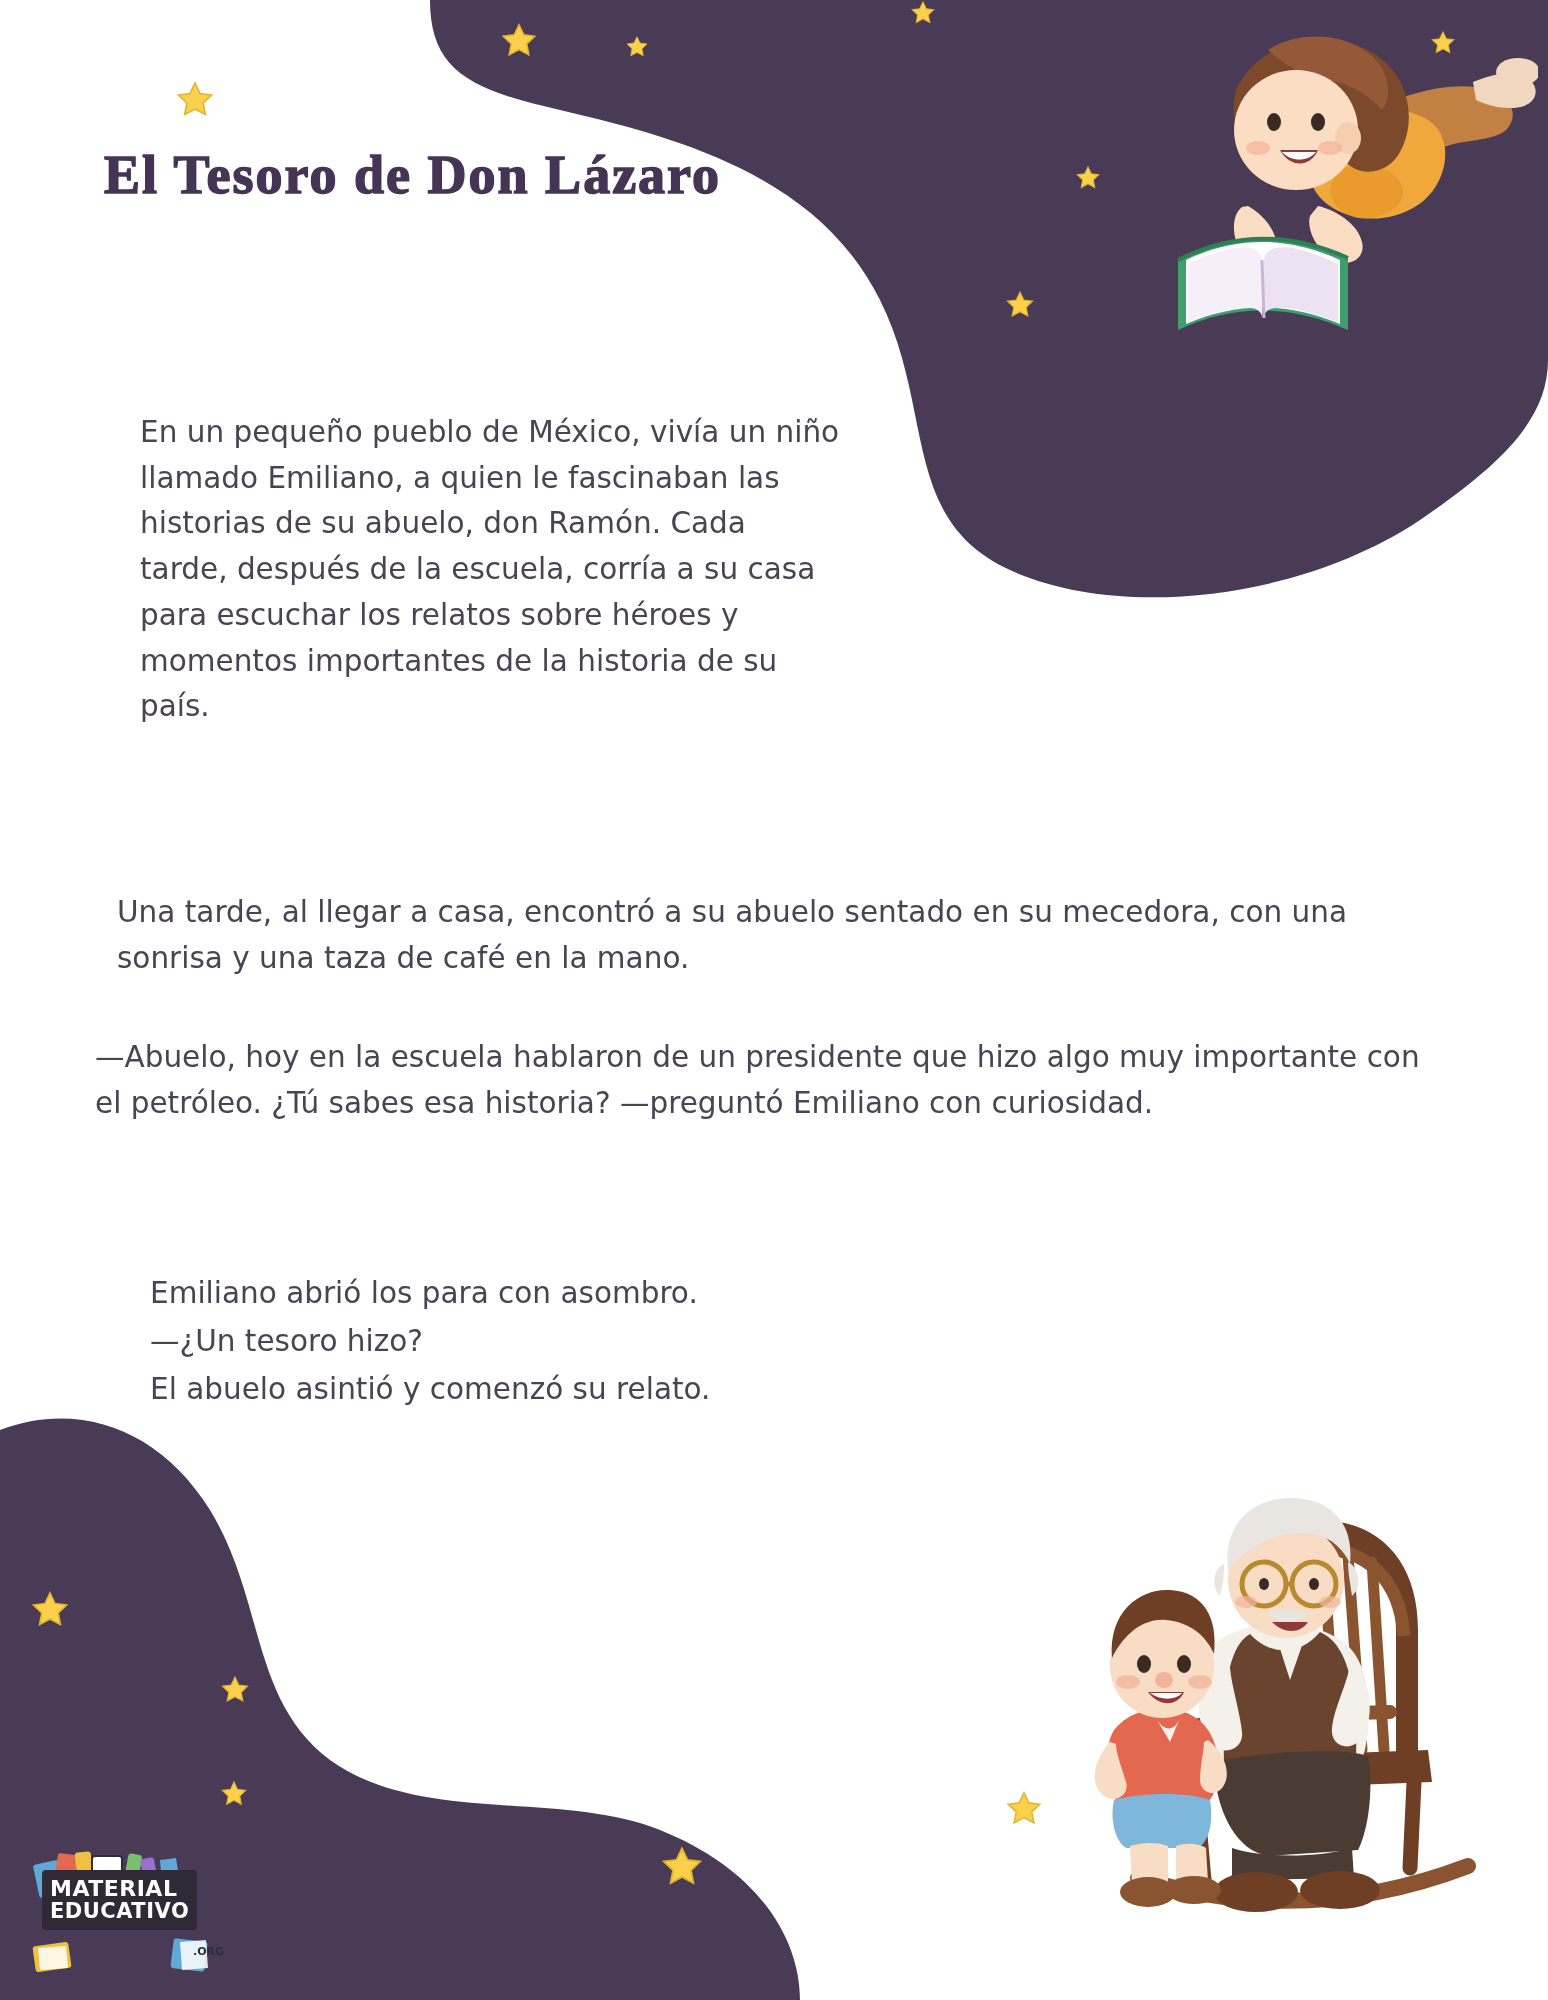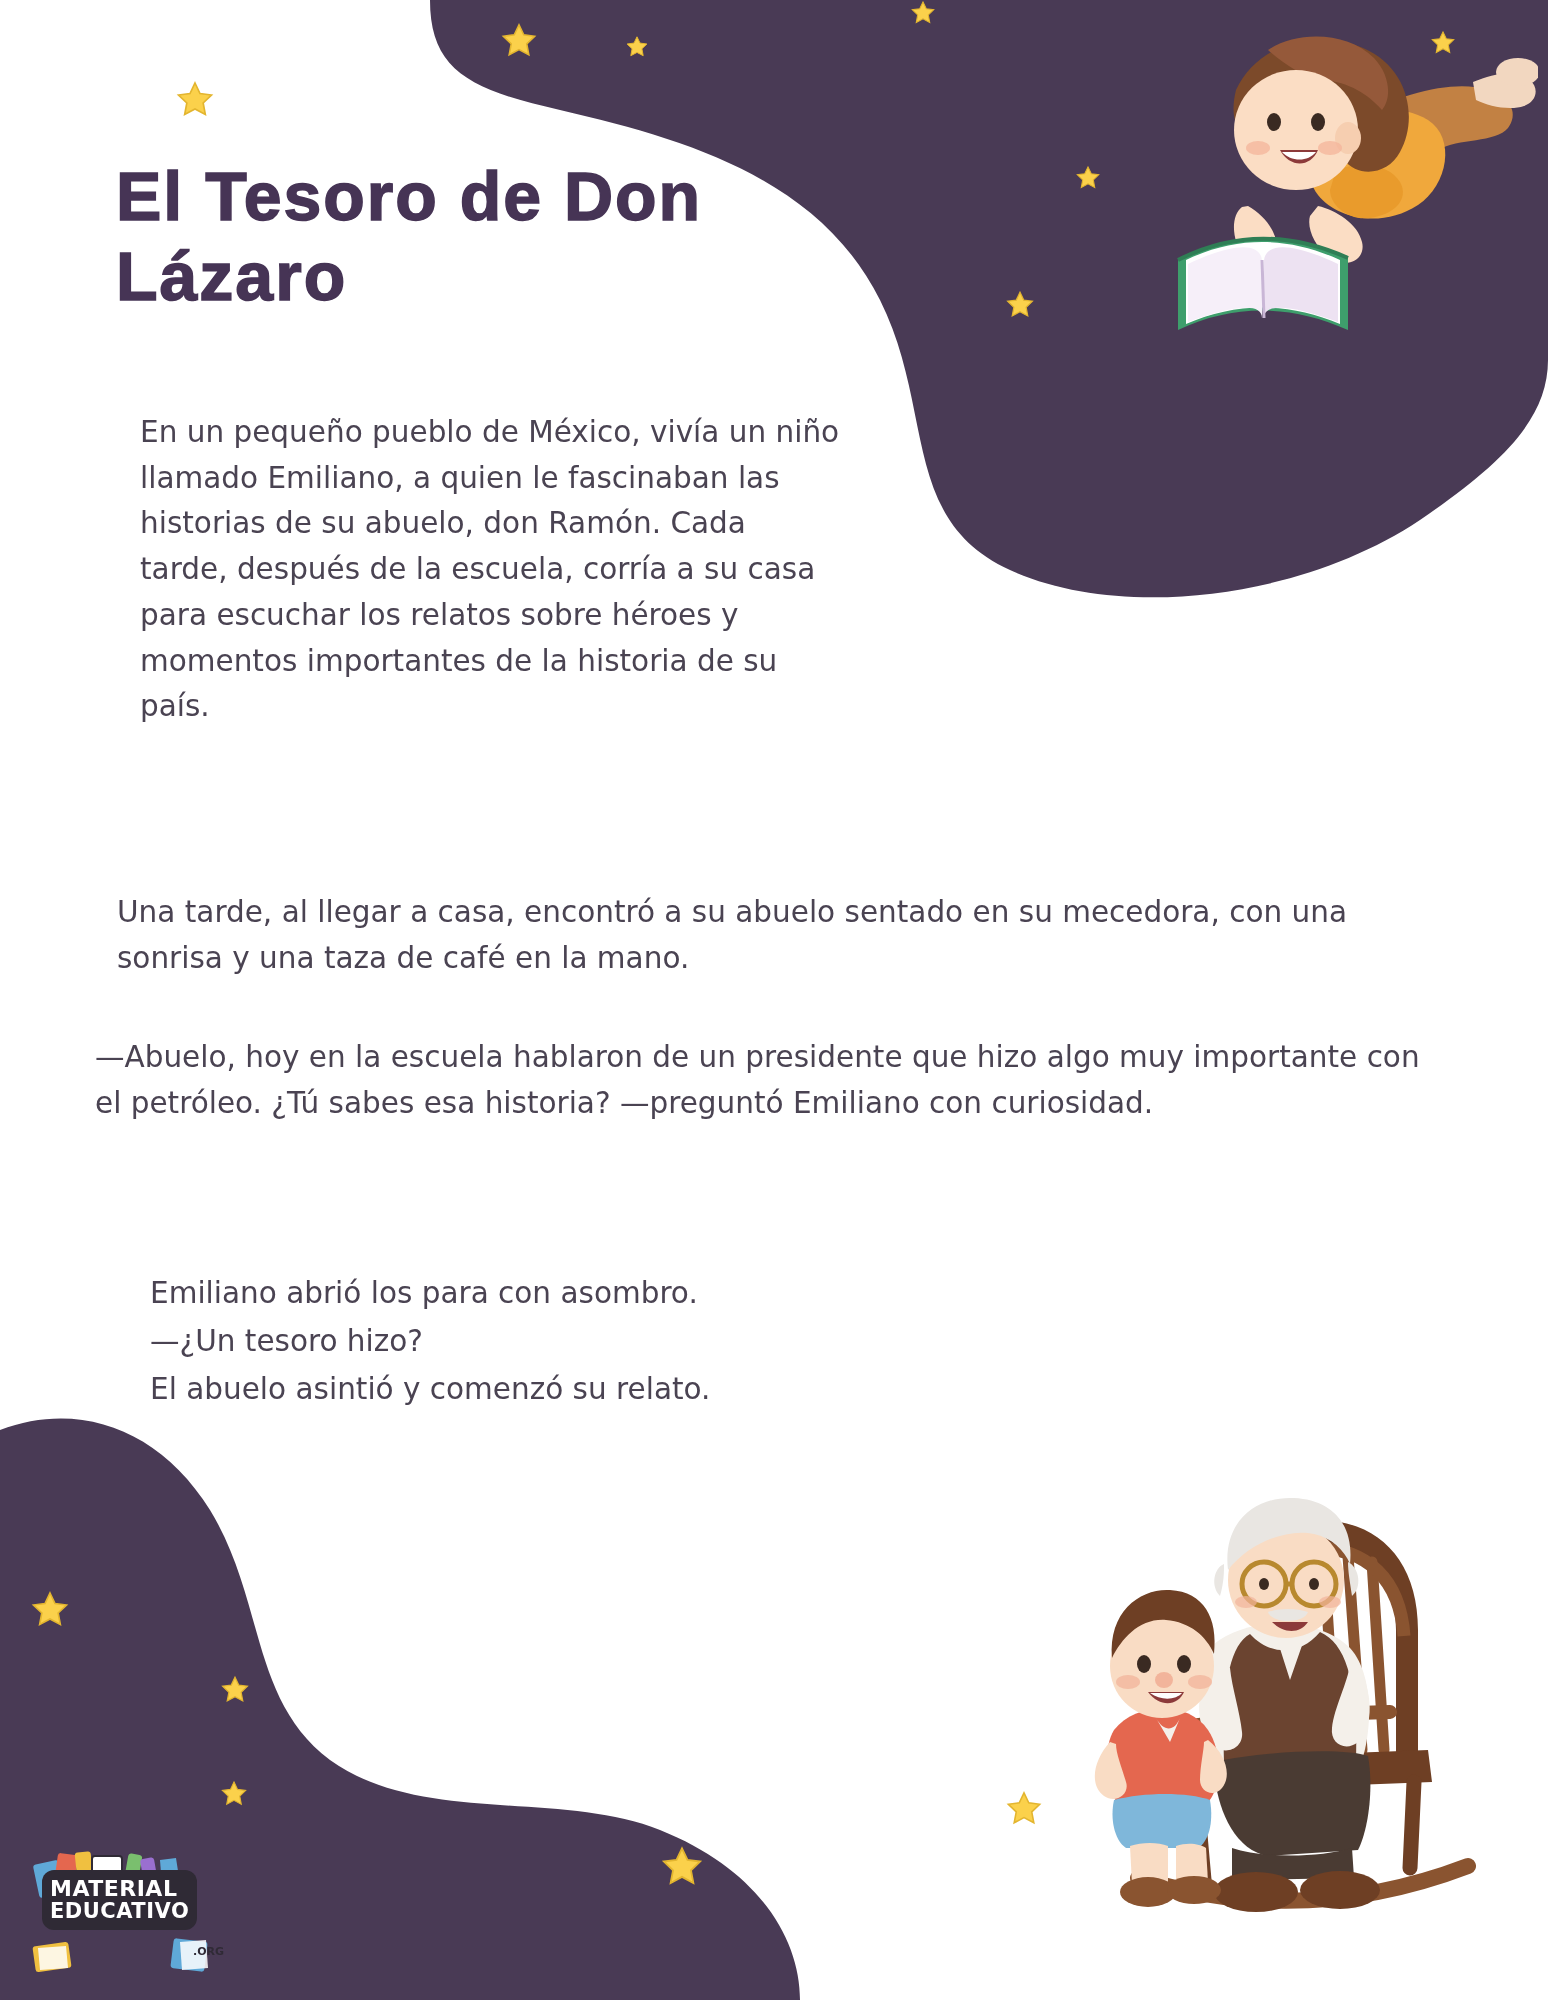--- a/index.html
+++ b/index.html
@@ -41,28 +41,28 @@
   .content {
     position: relative;
     z-index: 5;
   }
 
   .title {
     position: absolute;
     top: 140px;
     left: 100px;
     width: 830px;
-    font-family: Liberation Sans, sans-serif;
+    font-family: Liberation Serif, serif;
     font-weight: bold;
-    font-size: 68px;
+    font-size: 54px;
     line-height: 1.18;
     letter-spacing: 2px;
     color: #463455;
     -webkit-text-stroke: 1.5px #463455;
-    margin: 16px;
+    margin: 4px;
   }
 
   .para {
     position: absolute;
     margin: 0;
     font-size: 29.5px;
     line-height: 1.55;
     color: #4a4352;
     font-family: "DejaVu Sans", "Liberation Sans", sans-serif;
   }
@@ -89,21 +89,21 @@
   .logo-badge {
     position: absolute;
     left: 12px;
     top: 22px;
     background: #2f2a35;
     color: #ffffff;
     font-weight: bold;
     font-size: 22px;
     line-height: 1.05;
     padding: 7px 8px 8px 8px;
-    border-radius: 12px;
+    border-radius: 4px;
     letter-spacing: 0.5px;
     font-family: "DejaVu Sans", "Liberation Sans", sans-serif;
   }
   .logo-badge .l2 { font-size: 21px; display: block; }
   .logo-org {
     position: absolute;
     right: -4px;
     bottom: 20px;
     font-size: 11px;
     color: #2f2a35;

